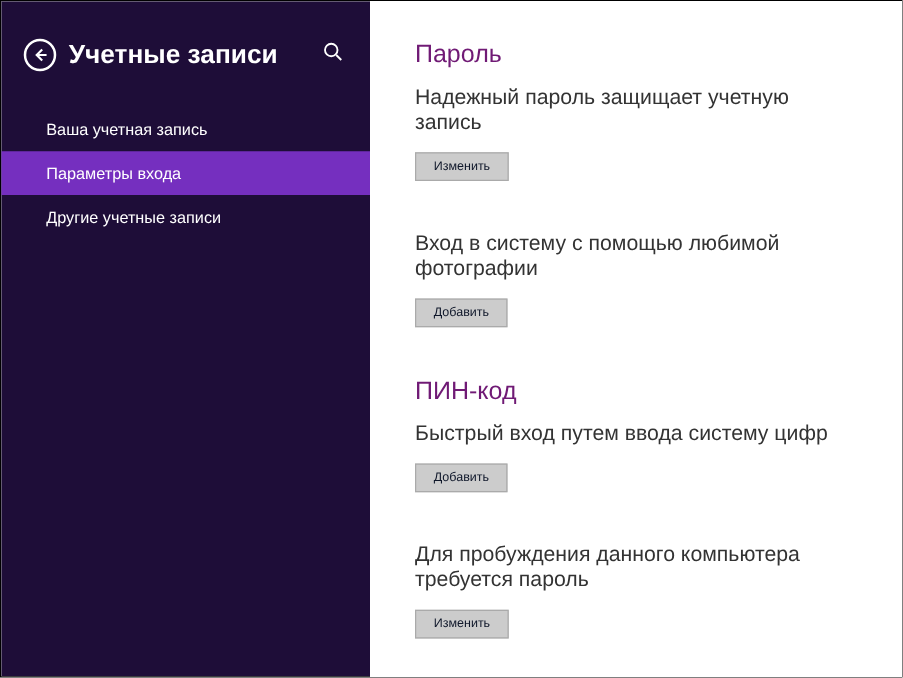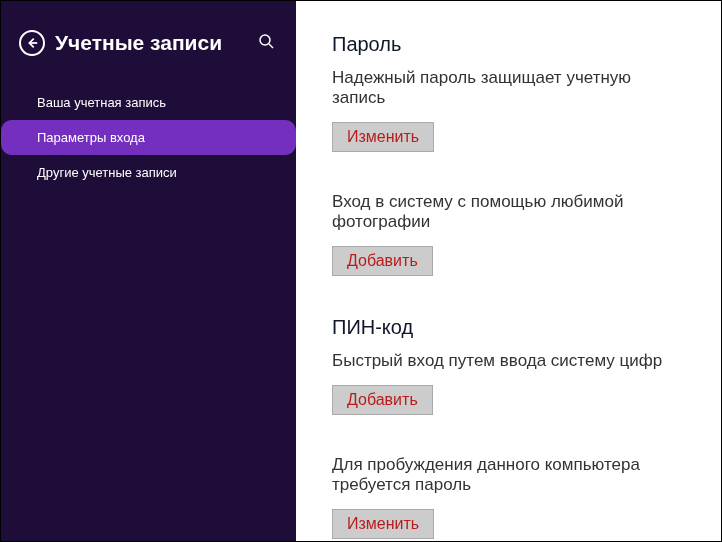--- a/index.html
+++ b/index.html
@@ -62,50 +62,49 @@
     }
     .nav-item {
       padding: 10px 36px;
       font-size: 13px;
       font-weight: 400;
       cursor: pointer;
       color: #fff;
     }
     .nav-item.selected {
       background: #752fbf;
-      border-radius: 11px;
     }
     .content {
       flex: 1;
       background: #fff;
       padding: 32px 36px;
       overflow-y: auto;
     }
     .section {
       margin-bottom: 40px;
     }
     .section-title {
       font-size: 20px;
       font-weight: 400;
-      color: #0f172a;
+      color: #701a75;
       margin-bottom: 12px;
     }
     .section-desc {
       font-size: 17px;
       color: #333;
       margin-bottom: 14px;
     }
     .action-btn {
       background: #ccc;
       border: 1px solid #aaa;
       padding: 5px 14px;
-      font-size: 16px;
+      font-size: 10px;
       font-family: inherit;
       cursor: pointer;
-      color: #b91c1c;
+      color: #0f172a;
       text-align: center;
     }
   </style>
 </head>
 <body>
 
 <div class="sidebar">
   <div class="sidebar-header">
     <div class="back-btn">
       <svg viewBox="0 0 16 16">

